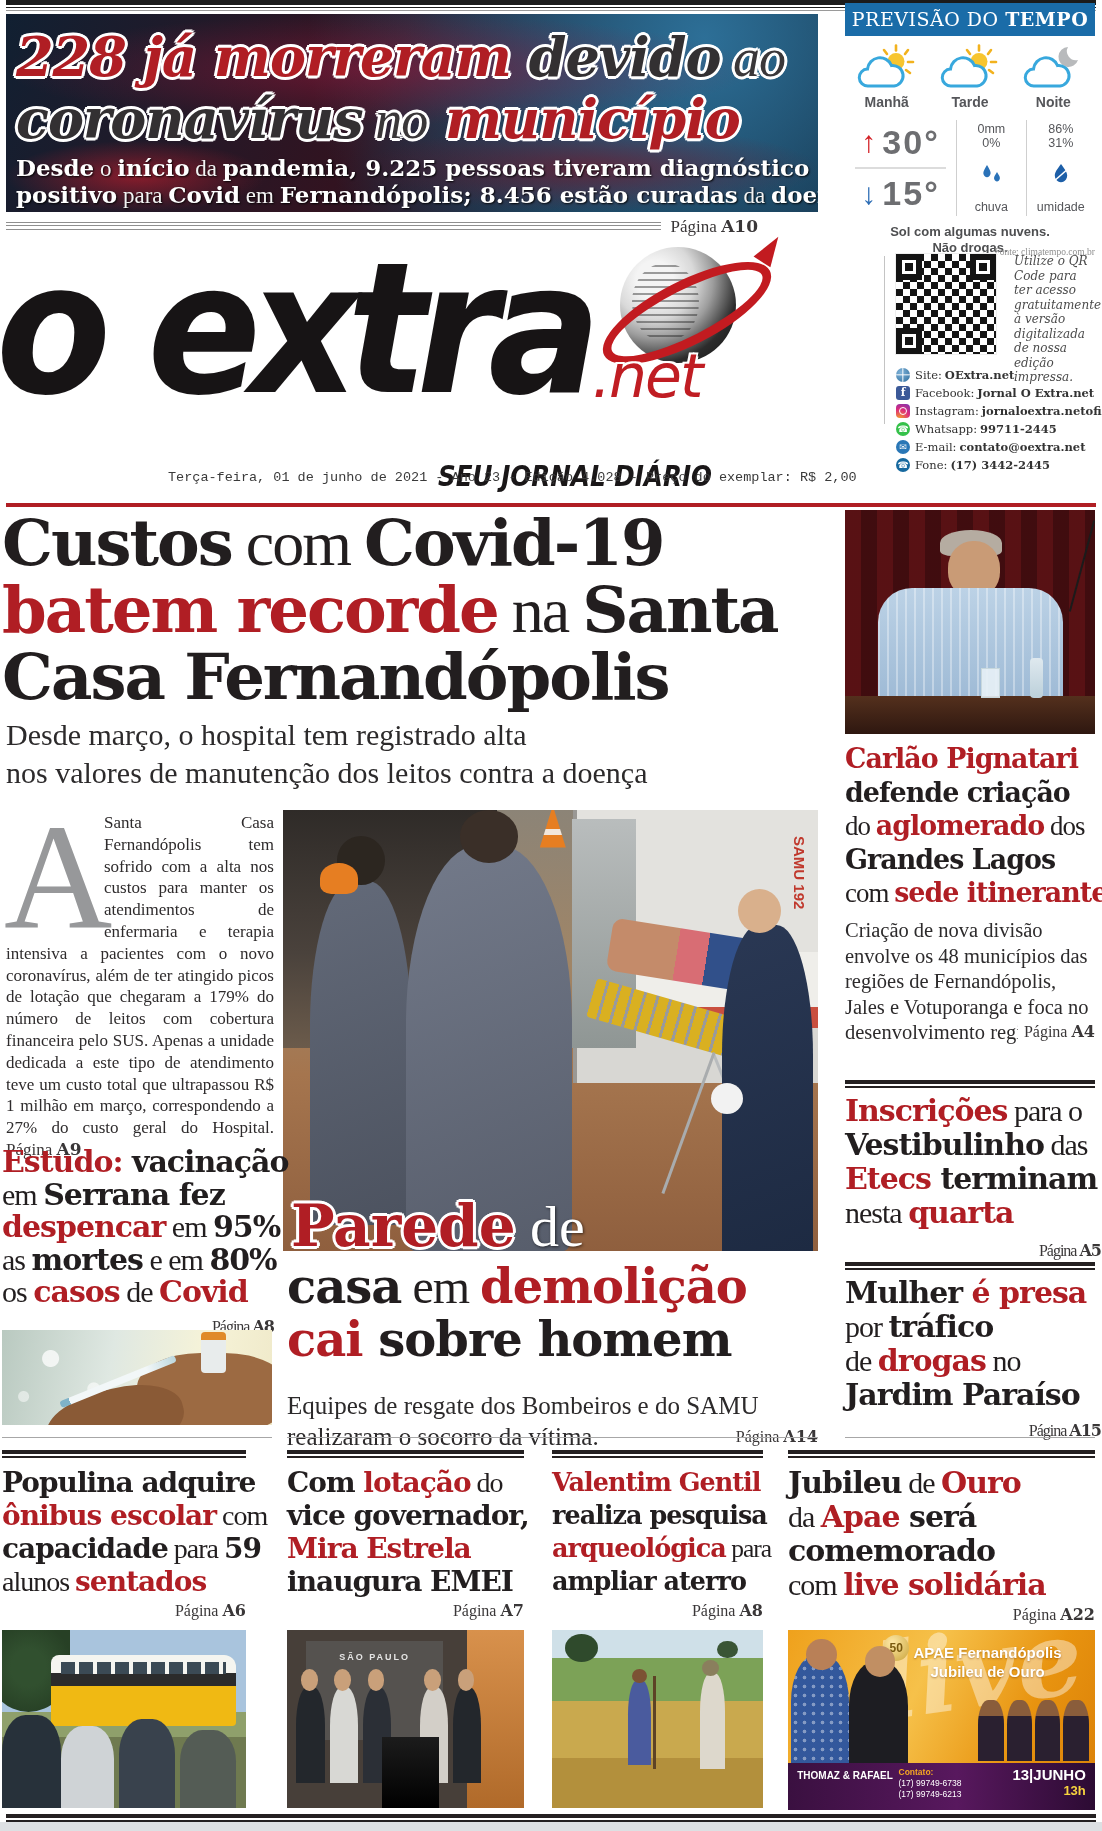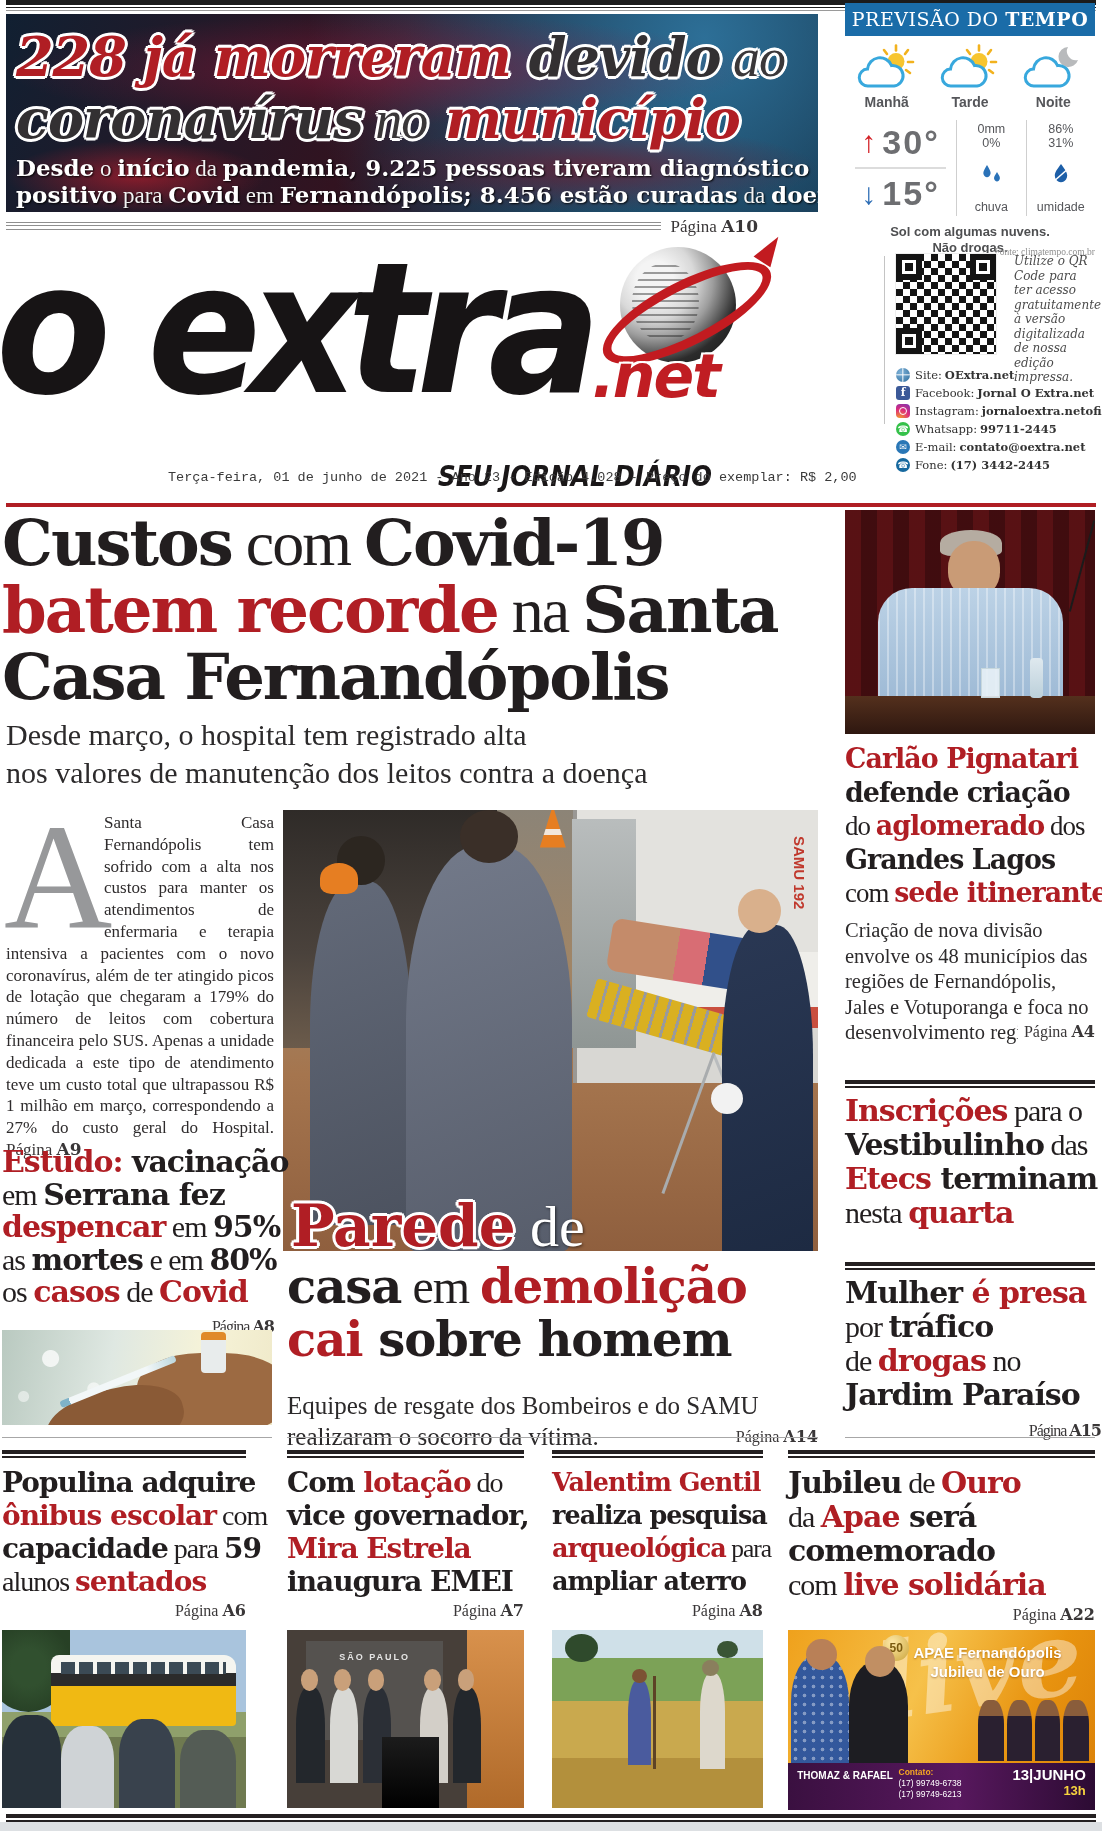--- a/index.html
+++ b/index.html
@@ -67,21 +67,21 @@
                font-size:182px; line-height:1; letter-spacing:-.065em; color:#171415; transform:scaleX(.92); transform-origin:left top; }
   #globe { left:620px; top:247px; width:116px; height:116px; border-radius:50%;
            background:radial-gradient(circle at 30% 28%, #f4f4f4 0 16%, #d9d9d9 34%, #9d9d9d 50%, #2c2c2c 72%, #101010 100%); }
   #globe .lands { position:absolute; left:10%; top:14%; width:58%; height:68%; border-radius:50%;
            background:repeating-linear-gradient(0deg, transparent 0 5px, rgba(25,25,25,.55) 5px 7px); opacity:.75; }
   #globe .ring { position:absolute; left:-26px; top:34px; width:168px; height:46px; border:9px solid #c21b20;
            border-radius:50%; transform:rotate(-27deg); }
   #globe .arrowhead { position:absolute; right:-34px; top:-6px; width:0; height:0;
            border-left:30px solid #c21b20; border-top:10px solid transparent; border-bottom:10px solid transparent;
            transform:rotate(-30deg); }
-  #logo-net { left:592px; top:341px; font-family:"DejaVu Sans",sans-serif; font-weight:bold; font-style:italic;
+  #logo-net { left:592px; top:341px; font-family:"DejaVu Sans",sans-serif; font-weight:normal; font-style:italic;
               font-size:60px; color:#c01d23; letter-spacing:-2px;
               text-shadow:2px 2px 0 #fff,-2px -2px 0 #fff,2px -2px 0 #fff,-2px 2px 0 #fff; }
   #tagline { left:438px; top:460px; font-family:"DejaVu Sans",sans-serif; font-weight:bold; font-style:italic;
              font-size:28px; color:#1a1718; transform:scaleX(.88); transform-origin:left; white-space:nowrap; }
   #dateline { left:168px; top:470px; font-size:13.5px; color:#3a3a3a; font-family:Liberation Mono, monospace; font-weight:normal; }
   #qr-divider { left:884px; top:256px; width:1px; height:168px; background:#c4c4c4; }
   #qr-block { left:896px; top:254px; width:206px; }
   #qr { position:relative; width:100px; height:100px;
         background:repeating-conic-gradient(#141414 0% 25%, #fff 0% 50%) 0 0/14px 14px; outline:1px solid #eee; }
   #qr .f { position:absolute; width:26px; height:26px; background:#fff; border:6px solid #141414; box-sizing:border-box; }
@@ -508,20 +508,21 @@
     <span class="pref pgline"><span>Página</span> <b>A4</b></span>
   </div>
 
   <div id="rule-r1" class="abs hrule"></div>
 
   <div id="inscricoes" class="hl">
     <span class="ln"><span class="slabr">Inscrições</span><span class="thin"> para o</span></span>
     <span class="ln"><span class="slab">Vestibulinho</span><span class="thin"> das</span></span>
     <span class="ln"><span class="slabr">Etecs</span><span class="slab"> terminam</span></span>
     <span class="ln"><span class="thin">nesta </span><span class="slabr">quarta</span></span>
+    <div class="pref pgline"><span>Página</span> <b>A5</b></div>
   </div>
 
   <div id="rule-r2" class="abs hrule"></div>
 
   <div id="mulher" class="hl">
     <span class="ln"><span class="slab">Mulher</span><span class="slabr"> é presa</span></span>
     <span class="ln"><span class="thin">por </span><span class="slab">tráfico</span></span>
     <span class="ln"><span class="thin">de </span><span class="slabr">drogas</span><span class="thin"> no</span></span>
     <span class="ln"><span class="slab">Jardim Paraíso</span></span>
     <div class="pref pgline"><span>Página</span> <b>A15</b></div>

